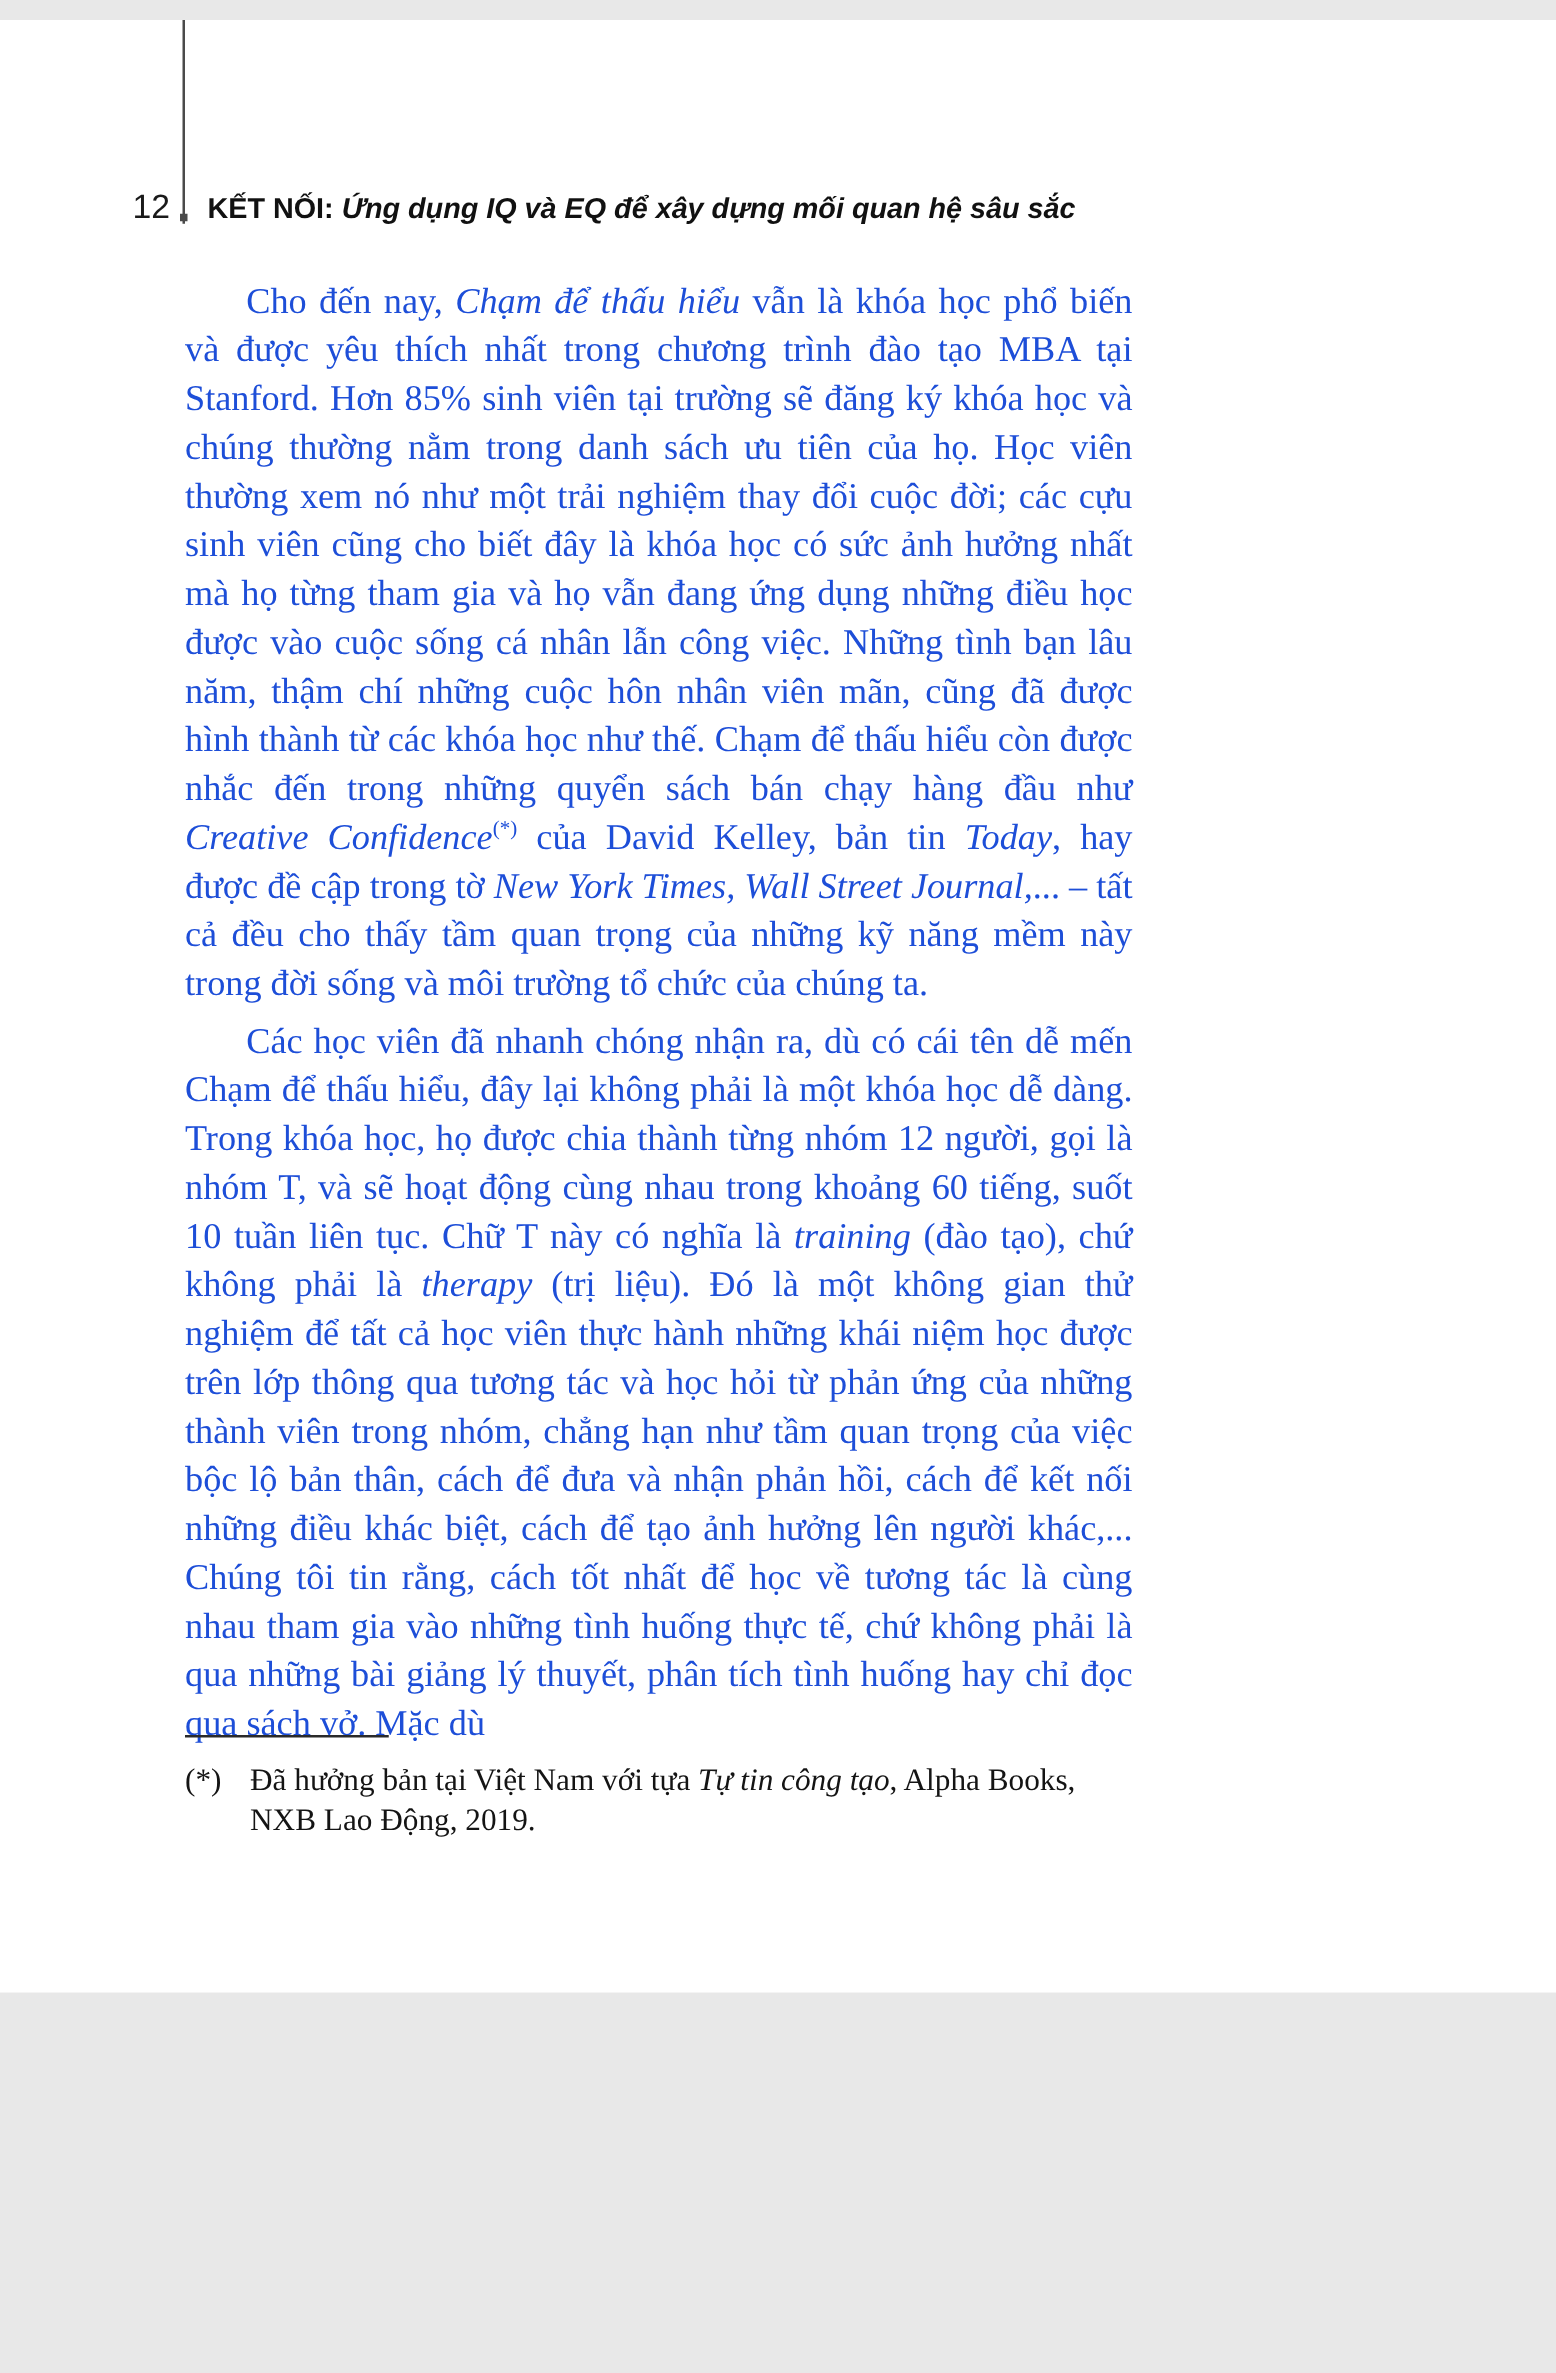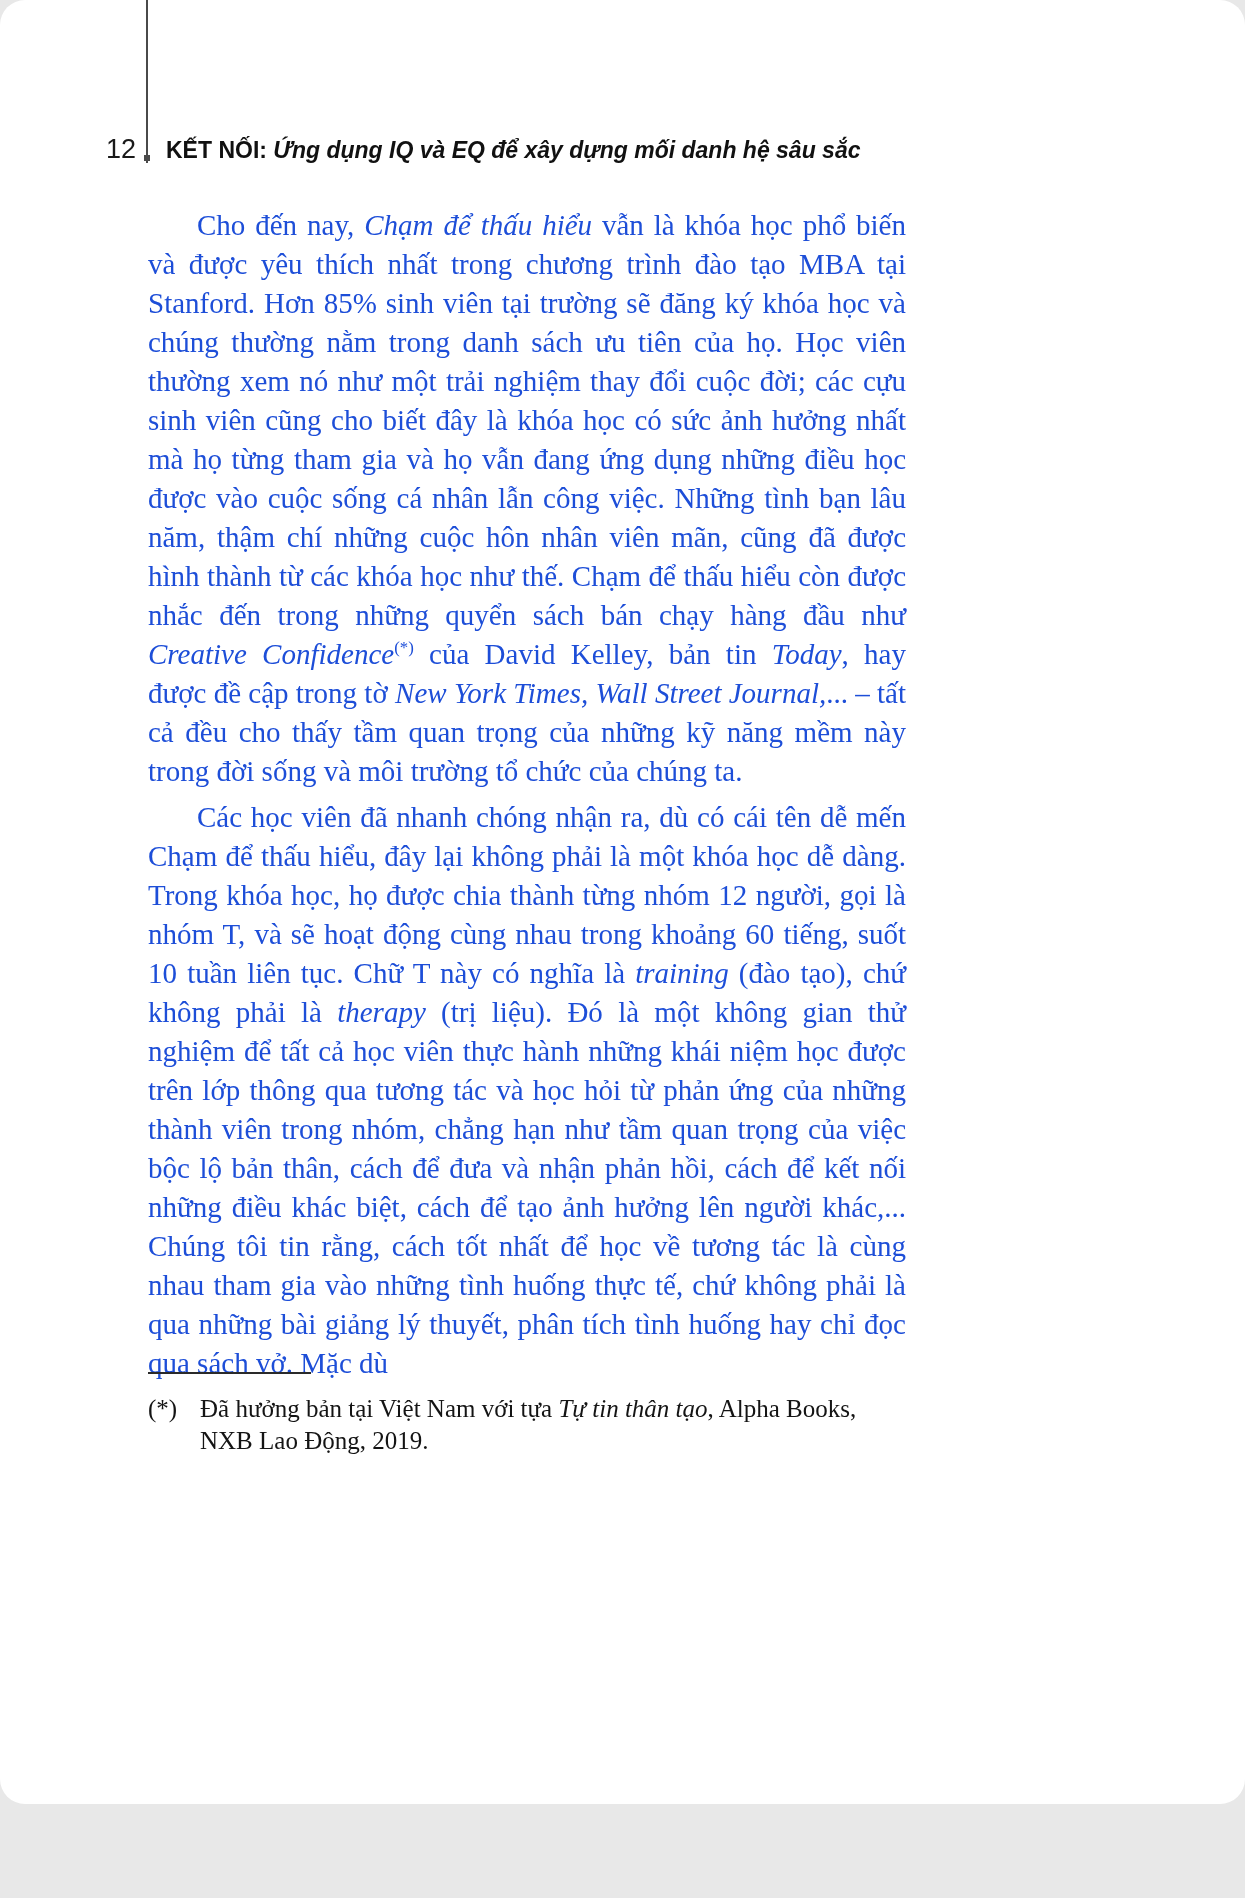--- a/index.html
+++ b/index.html
@@ -3,27 +3,26 @@
 <meta charset="utf-8">
 <style>
   html, body {
     margin: 0;
     padding: 0;
     background: #e8e8e8;
   }
   .page {
     position: relative;
     width: 1245px;
-    height: 1804px;
-    margin: 0 auto;
+    height: 1578px;
+    margin: 16px auto;
     background: #ffffff;
     color: #121212;
     font-family: "Liberation Serif", serif;
     overflow: hidden;
-    border-radius: 25px;
   }
   
   .spine-rule {
     position: absolute;
     left: 146px;
     top: 0;
     width: 2px;
     height: 163px;
     background: #4a4a4a;
   }
@@ -112,28 +111,28 @@
 </head>
 <body>
 
 <div class="page">
 
   <div class="spine-rule"></div>
   <div class="spine-rule-dot"></div>
 
   <div class="header">
     <span class="pnum">12</span>
-    <span class="htitle"><span class="hb">KẾT NỐI: </span><span class="hi">Ứng dụng IQ và EQ để xây dựng mối danh hệ sâu sắc</span></span>
+    <span class="htitle"><span class="hb">KẾT NỐI: </span><span class="hi">Ứng dụng IQ và EQ để xây dựng mối quan hệ sâu sắc</span></span>
   </div>
 
   <div class="body-text">
       <p class="para"><span>Cho đến nay, </span><span class="it">Chạm để thấu hiểu</span><span> vẫn là khóa học phổ biến và được yêu thích nhất trong chương trình đào tạo MBA tại Stanford. Hơn 85% sinh viên tại trường sẽ đăng ký khóa học và chúng thường nằm trong danh sách ưu tiên của họ. Học viên thường xem nó như một trải nghiệm thay đổi cuộc đời; các cựu sinh viên cũng cho biết đây là khóa học có sức ảnh hưởng nhất mà họ từng tham gia và họ vẫn đang ứng dụng những điều học được vào cuộc sống cá nhân lẫn công việc. Những tình bạn lâu năm, thậm chí những cuộc hôn nhân viên mãn, cũng đã được hình thành từ các khóa học như thế. Chạm để thấu hiểu còn được nhắc đến trong những quyển sách bán chạy hàng đầu như </span><span class="it">Creative Confidence</span><sup>(*)</sup><span> của David Kelley, bản tin </span><span class="it">Today</span><span>, hay được đề cập trong tờ </span><span class="it">New York Times, Wall Street Journal,</span><span>... – tất cả đều cho thấy tầm quan trọng của những kỹ năng mềm này trong đời sống và môi trường tổ chức của chúng ta.</span></p>
       <p class="para"><span>Các học viên đã nhanh chóng nhận ra, dù có cái tên dễ mến Chạm để thấu hiểu, đây lại không phải là một khóa học dễ dàng. Trong khóa học, họ được chia thành từng nhóm 12 người, gọi là nhóm T, và sẽ hoạt động cùng nhau trong khoảng 60 tiếng, suốt 10 tuần liên tục. Chữ T này có nghĩa là </span><span class="it">training</span><span> (đào tạo), chứ không phải là </span><span class="it">therapy</span><span> (trị liệu). Đó là một không gian thử nghiệm để tất cả học viên thực hành những khái niệm học được trên lớp thông qua tương tác và học hỏi từ phản ứng của những thành viên trong nhóm, chẳng hạn như tầm quan trọng của việc bộc lộ bản thân, cách để đưa và nhận phản hồi, cách để kết nối những điều khác biệt, cách để tạo ảnh hưởng lên người khác,... Chúng tôi tin rằng, cách tốt nhất để học về tương tác là cùng nhau tham gia vào những tình huống thực tế, chứ không phải là qua những bài giảng lý thuyết, phân tích tình huống hay chỉ đọc qua sách vở. Mặc dù</span></p>
     </div>
 
   <div class="fnsep"></div>
 
   <div class="footnote">
     <span class="fmark">(*)</span>
-    <span class="ftext"><span>Đã hưởng bản tại Việt Nam với tựa </span><span class="it">Tự tin thân tạo</span><span>, Alpha Books, NXB Lao Động, 2019.</span></span>
+    <span class="ftext"><span>Đã hưởng bản tại Việt Nam với tựa </span><span class="it">Tự tin công tạo</span><span>, Alpha Books, NXB Lao Động, 2019.</span></span>
   </div>
 
 </div>
 
 </body></html>

